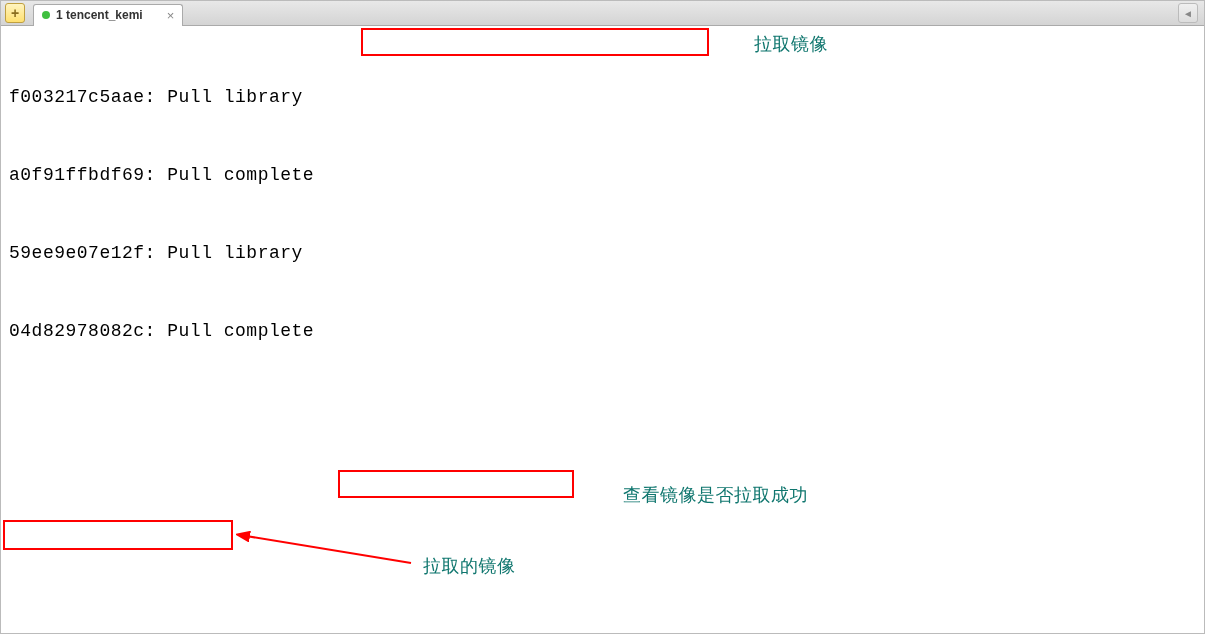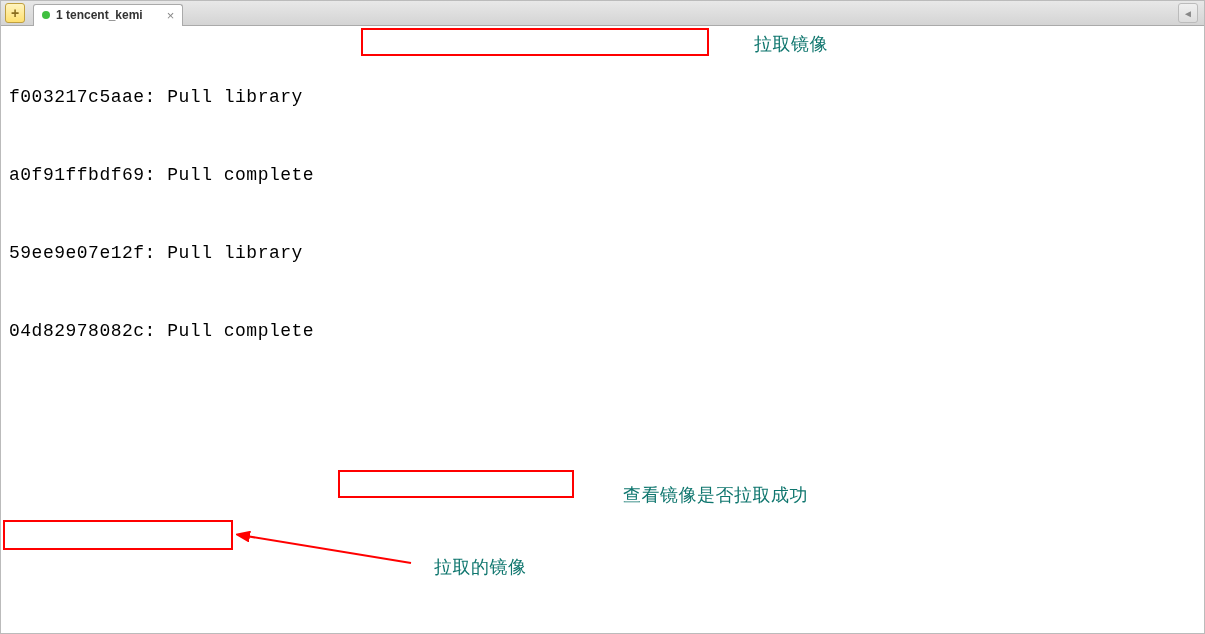--- a/index.html
+++ b/index.html
@@ -150,21 +150,21 @@
     
 
     
     <div class="highlight-box" style="left:360px; top:2px; width:348px; height:28px;"></div>
     <div class="highlight-box" style="left:337px; top:444px; width:236px; height:28px;"></div>
     <div class="highlight-box" style="left:2px; top:494px; width:230px; height:30px;"></div>
 
     
     <span class="annotation" style="left:753px; top:5px;">拉取镜像</span>
     <span class="annotation" style="left:622px; top:424px;margin-top:32px;">查看镜像是否拉取成功</span>
-    <span class="annotation" style="left:433px; top:528px;">拉取的镜像</span>
+    <span class="annotation" style="left:422px; top:528px;font-family:Liberation Mono, monospace;">拉取的镜像</span>
 
     
     <svg class="arrow-svg" style="left:235px; top:505px;" width="180" height="40">
       <defs>
         <marker id="ah" markerWidth="10" markerHeight="10" refX="2" refY="3" orient="auto">
           <path d="M0,0 L0,6 L8,3 z" fill="#ff0000"></path>
         </marker>
       </defs>
       <line x1="175" y1="32" x2="10" y2="5" stroke="#ff0000" stroke-width="2" marker-end="url(#ah)"></line>
     </svg>

